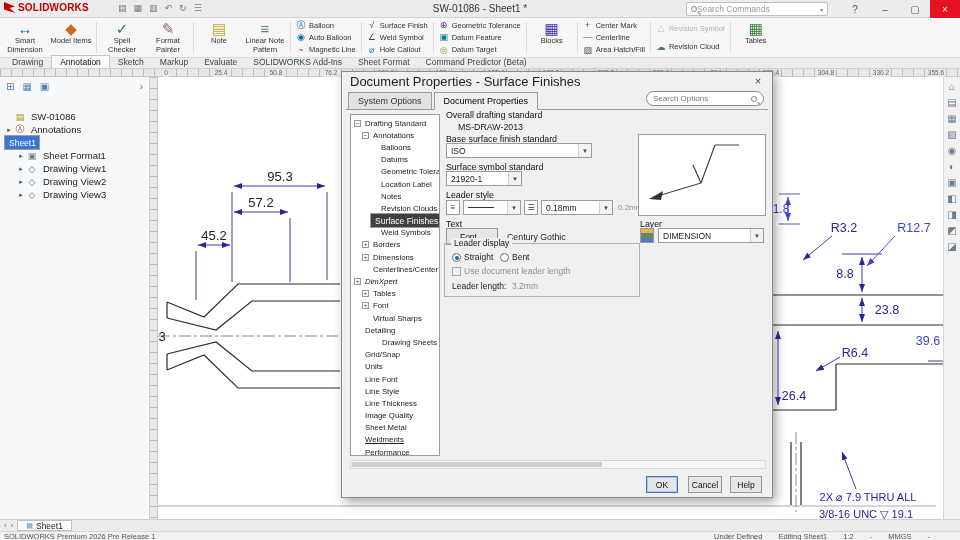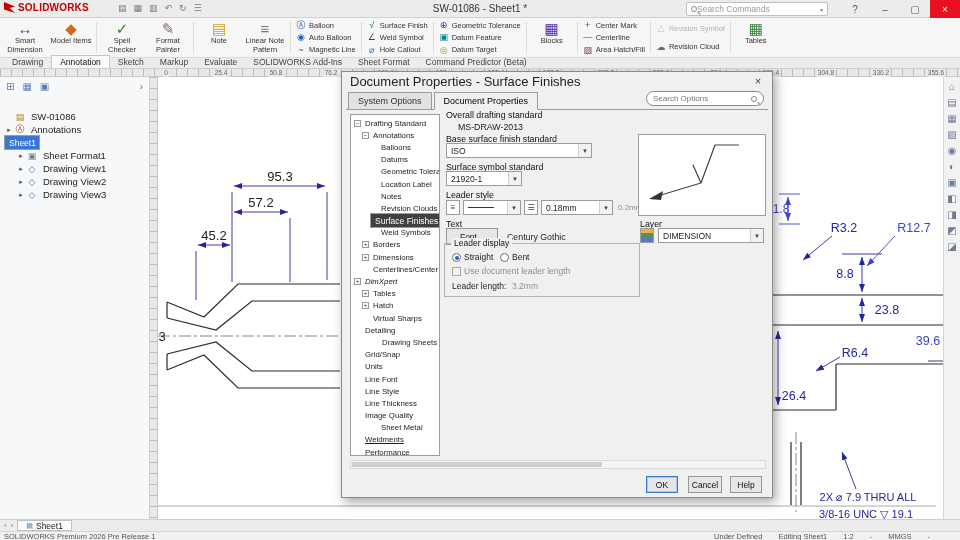--- a/index.html
+++ b/index.html
@@ -474,21 +474,21 @@
         <div class="dtrow" style="padding-left: 3px; font-style: italic;">
           <span class="dtexp">+</span>
           <span class="dtlabel">DimXpert</span>
         </div>
         <div class="dtrow" style="padding-left: 11px;">
           <span class="dtexp">+</span>
           <span class="dtlabel">Tables</span>
         </div>
         <div class="dtrow" style="padding-left: 11px;">
           <span class="dtexp">+</span>
-          <span class="dtlabel">Hatch</span>
+          <span class="dtlabel">Font</span>
         </div>
         <div class="dtrow" style="padding-left: 11px;">
           <span class="dtexp none"></span>
           <span class="dtlabel">Virtual Sharps</span>
         </div>
         <div class="dtrow" style="padding-left: 3px;">
           <span class="dtexp none"></span>
           <span class="dtlabel">Detailing</span>
         </div>
         <div class="dtrow" style="padding-left: 20px;">
@@ -512,21 +512,21 @@
           <span class="dtlabel">Line Style</span>
         </div>
         <div class="dtrow" style="padding-left: 3px;">
           <span class="dtexp none"></span>
           <span class="dtlabel">Line Thickness</span>
         </div>
         <div class="dtrow" style="padding-left: 3px;">
           <span class="dtexp none"></span>
           <span class="dtlabel">Image Quality</span>
         </div>
-        <div class="dtrow" style="padding-left: 19px;">
+        <div class="dtrow" style="padding-left: 3px;">
           <span class="dtexp none"></span>
           <span class="dtlabel">Sheet Metal</span>
         </div>
         <div class="dtrow" style="padding-left: 3px; text-decoration: underline;">
           <span class="dtexp none"></span>
           <span class="dtlabel">Weldments</span>
         </div>
         <div class="dtrow" style="padding-left: 3px;">
           <span class="dtexp none"></span>
           <span class="dtlabel">Performance</span>

